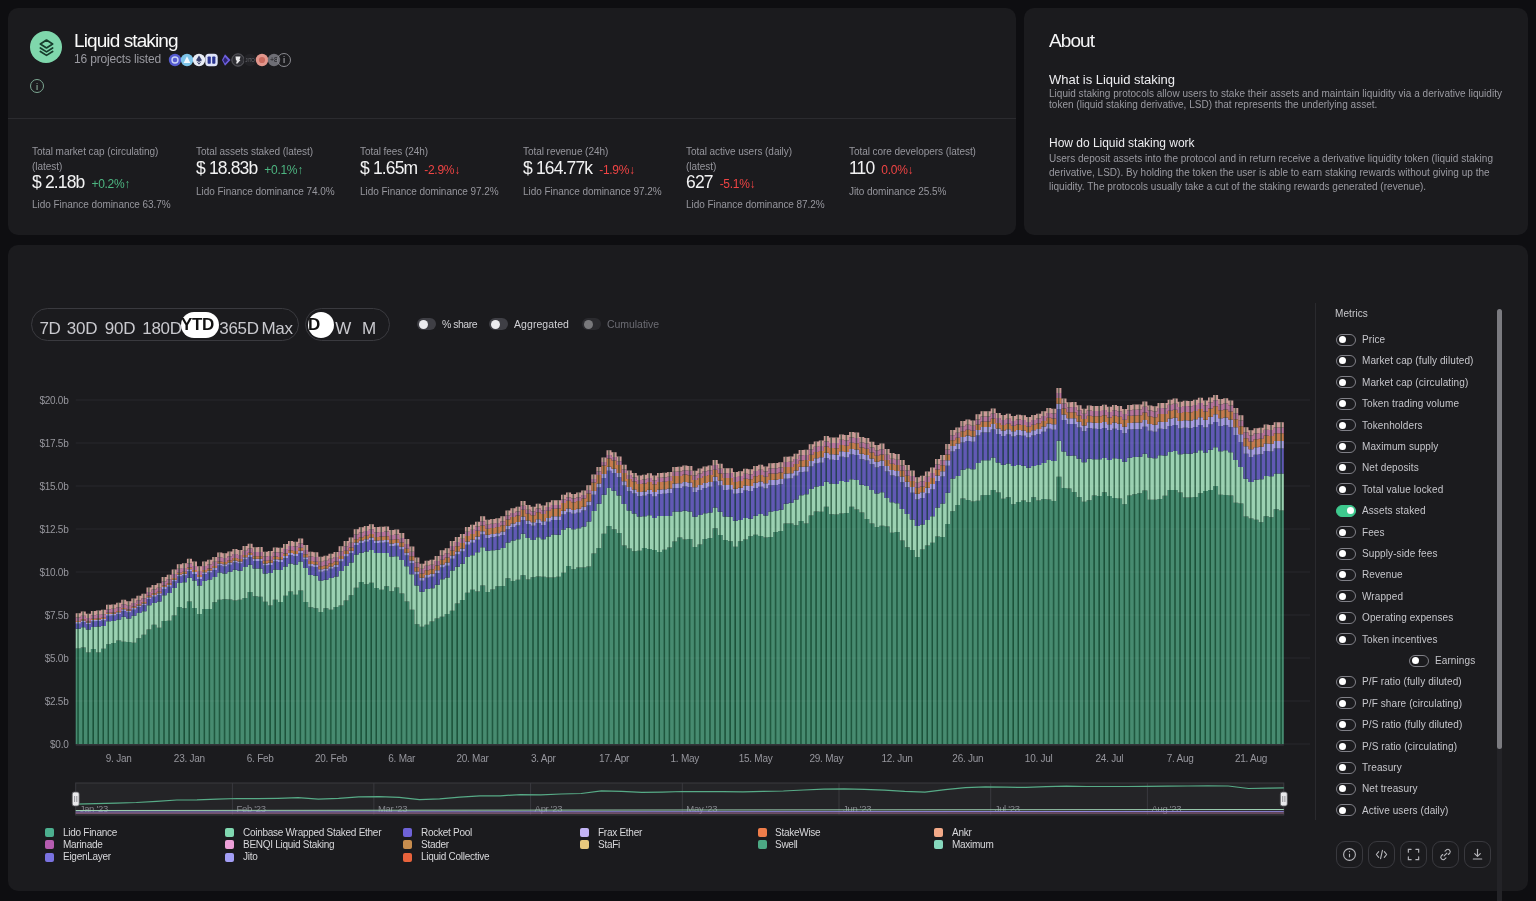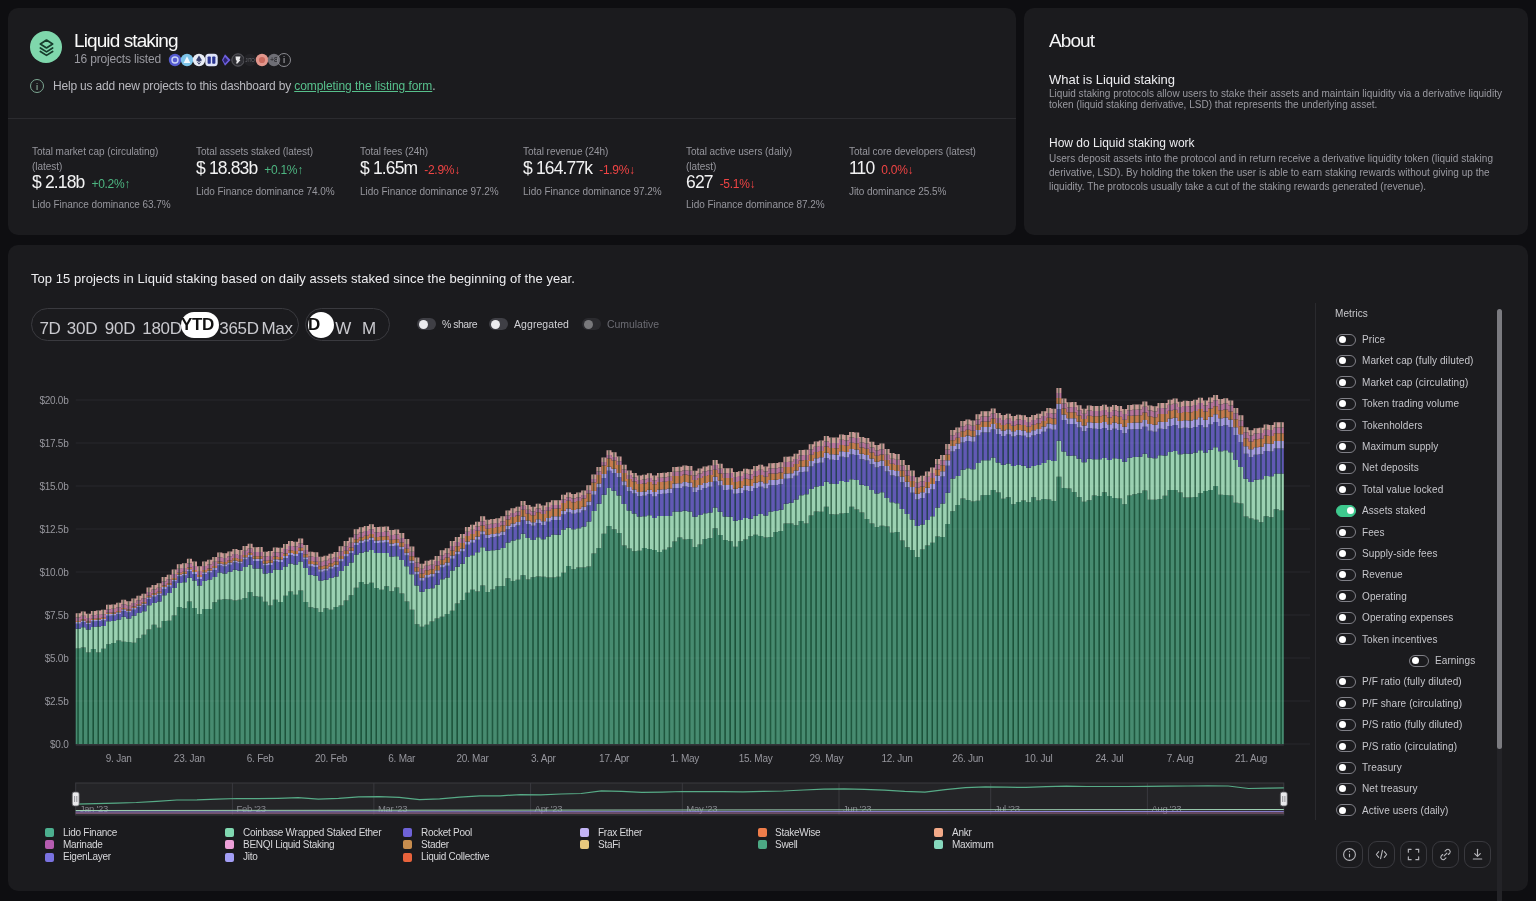--- a/index.html
+++ b/index.html
@@ -57,21 +57,20 @@
       <path d="M67.5 4.5h5l-1 3.5h1l-3 3.5h-1.5l1-3h-1z" fill="#e8e8ea"></path>
     <circle cx="82" cy="8" r="6.2" fill="#222226"></circle>
       <text x="82" y="10" text-anchor="middle" font-size="4.5" fill="#6a6a70" font-family="Liberation Sans,sans-serif">JITO</text>
     <circle cx="94" cy="8" r="6.2" fill="#e2968c"></circle>
       <circle cx="94" cy="8" r="3.1" fill="#c96a5e"></circle>
     <circle cx="106" cy="8" r="6.2" fill="#6e6e75"></circle>
       <text x="106" y="10.4" text-anchor="middle" font-size="7" fill="#1d1d20" font-family="Liberation Sans,sans-serif">+8</text>
   </svg>
   <div class="abs" style="left:269px;top:44.5px;width:14px;height:14px;border:1.3px solid #8a8a90;border-radius:50%;color:#b9b9be;font-size:9.5px;display:flex;align-items:center;justify-content:center;font-style:normal">i</div>
   <div class="abs" style="left:22px;top:71px;width:14px;height:14px;border:1.3px solid #7da893;border-radius:50%;color:#9fc4b0;font-size:9.5px;display:flex;align-items:center;justify-content:center">i</div>
-  <div class="abs" style="left:45px;top:71px;font-size:12px;line-height:15px;color:#b9b9bf;letter-spacing:-0.18px">Help us add new projects to this dashboard by <a style="color:#57c08c;text-decoration:underline;letter-spacing:-0.05px">completing the listing form</a>.</div>
   <div class="abs" style="left:0;top:110px;width:1008px;height:1px;background:#2b2b2f"></div>
   <div class="abs" style="left:24px;top:136px">
       <div class="lbl">Total market cap (circulating)<br>(latest)</div>
     </div>
   <div class="abs" style="left:24px;top:164px"><span class="val">$ 2.18b</span><span class="chg up">+0.2%↑</span></div>
   <div class="abs" style="left:24px;top:189px">
       <div class="lbl">Lido Finance dominance 63.7%</div>
     </div>
   <div class="abs" style="left:188px;top:136px">
       <div class="lbl">Total assets staked (latest)</div>
@@ -112,21 +111,20 @@
 
 <div class="card" style="left:1024px;top:8px;width:504px;height:227px">
   <div class="abs" style="left:25px;top:22px;font-size:19px;line-height:22px;color:#f5f5f6;letter-spacing:-0.9px">About</div>
   <div class="abs" style="left:25px;top:64px;font-size:13px;line-height:15px;color:#ededf0;letter-spacing:-0.02px">What is Liquid staking</div>
   <div class="abs" style="left:25px;top:79.5px;font-size:10px;line-height:11px;color:#9a9aa1;letter-spacing:0.02px;white-space:nowrap">Liquid staking protocols allow users to stake their assets and maintain liquidity via a derivative liquidity<br>token (liquid staking derivative, LSD) that represents the underlying asset.</div>
   <div class="abs" style="left:25px;top:128px;font-size:12px;line-height:15px;color:#ededf0;letter-spacing:-0.02px">How do Liquid staking work</div>
   <div class="abs" style="left:25px;top:143.5px;font-size:10px;line-height:14.3px;color:#9a9aa1;letter-spacing:0.02px;white-space:nowrap">Users deposit assets into the protocol and in return receive a derivative liquidity token (liquid staking<br>derivative, LSD). By holding the token the user is able to earn staking rewards without giving up the<br>liquidity. The protocols usually take a cut of the staking rewards generated (revenue).</div>
 </div>
 
 <div class="card" style="left:8px;top:245px;width:1520px;height:646px">
-  <div class="abs" style="left:23px;top:26px;font-size:13px;line-height:16px;color:#ededf0;letter-spacing:0.05px">Top 15 projects in Liquid staking based on daily assets staked since the beginning of the year.</div>
   <div class="seg" style="left:23px;top:63px;width:268px">
     <span style="left:18px">7D</span>
       <span style="left:50px">30D</span>
       <span style="left:88px">90D</span>
       <span style="left:130px">180D</span>
     <span style="left:149px;top:2.5px;width:38px;height:26px;line-height:26px;background:#fff;color:#111;border-radius:13px;font-weight:bold;transform:translateX(0)">YTD</span>
     <span style="left:207px">365D</span>
       <span style="left:245px">Max</span>
   </div>
   <div class="seg" style="left:297px;top:63px;width:85px">
@@ -309,21 +307,21 @@
 <div class="mrow" style="left:1328px;top:302.5px">
       <span class="tog"></span>
       <span class="mtxt">Supply-side fees</span>
     </div>
 <div class="mrow" style="left:1328px;top:323.9px">
       <span class="tog"></span>
       <span class="mtxt">Revenue</span>
     </div>
 <div class="mrow" style="left:1328px;top:345.3px">
       <span class="tog"></span>
-      <span class="mtxt">Operating</span>
+      <span class="mtxt">Wrapped</span>
     </div>
 <div class="mrow" style="left:1328px;top:366.7px">
       <span class="tog"></span>
       <span class="mtxt">Operating expenses</span>
     </div>
 <div class="mrow" style="left:1328px;top:388.1px">
       <span class="tog"></span>
       <span class="mtxt">Token incentives</span>
     </div>
 <div class="mrow" style="left:1401px;top:409.5px">

